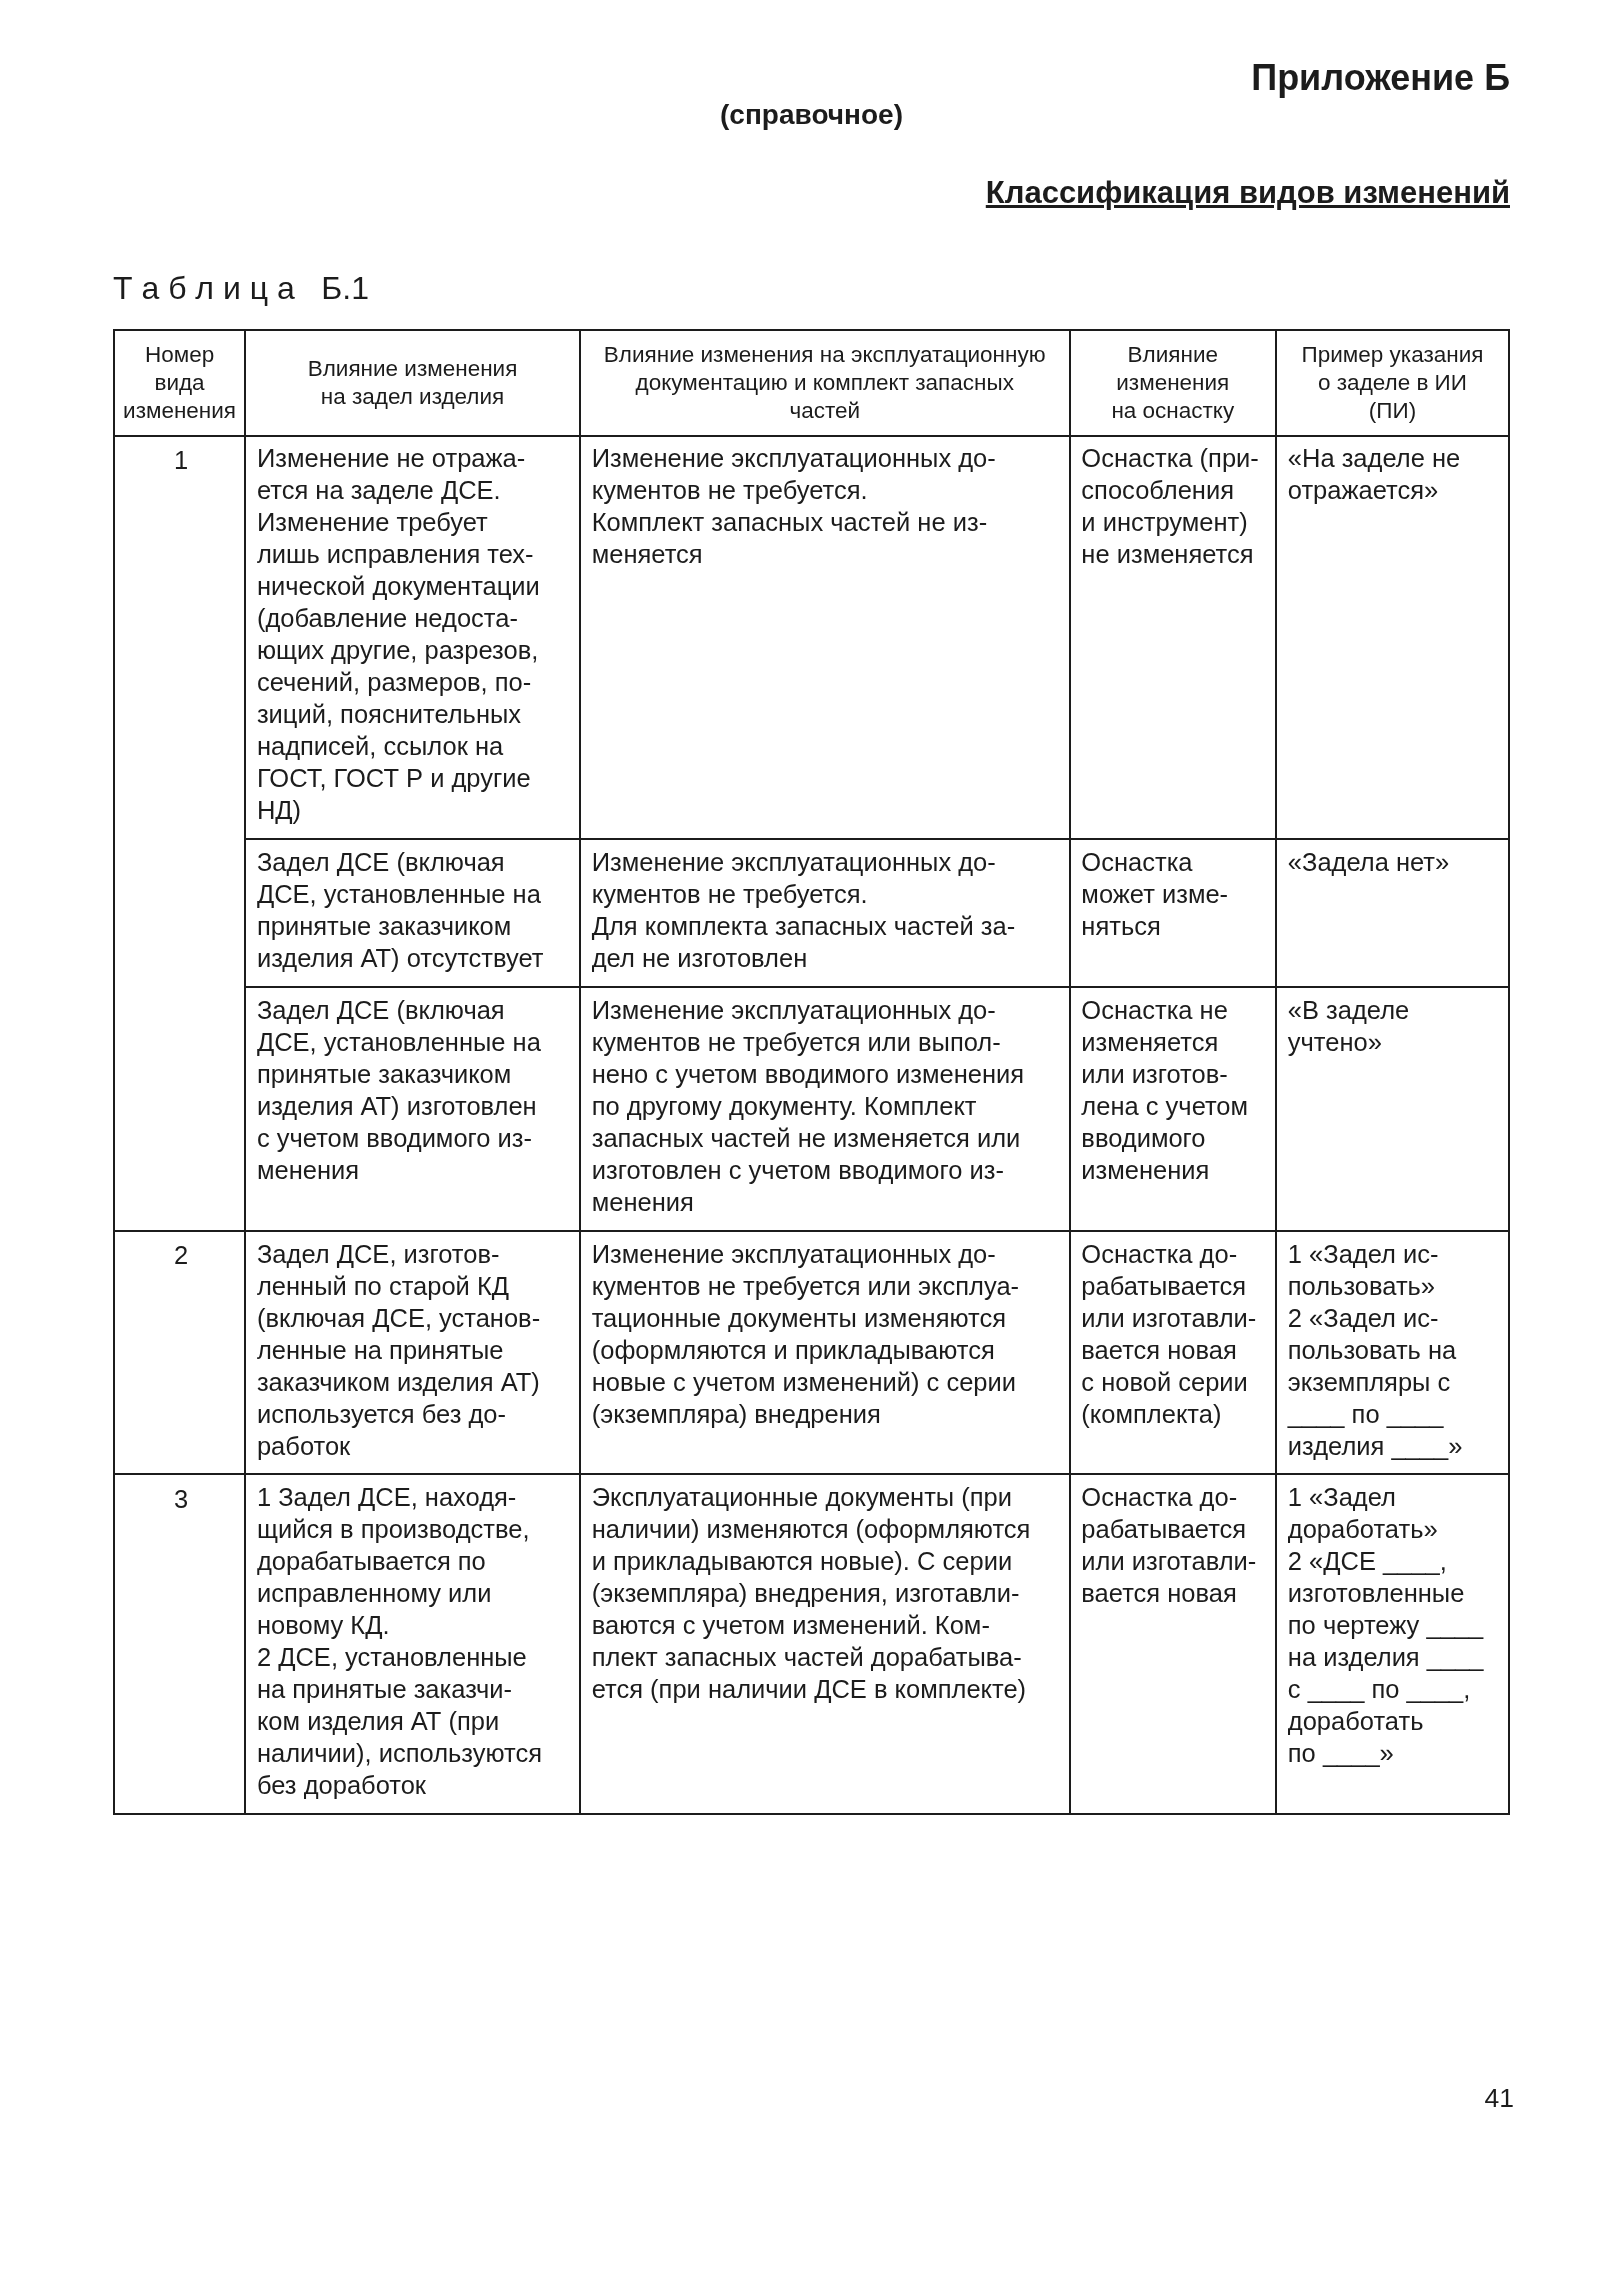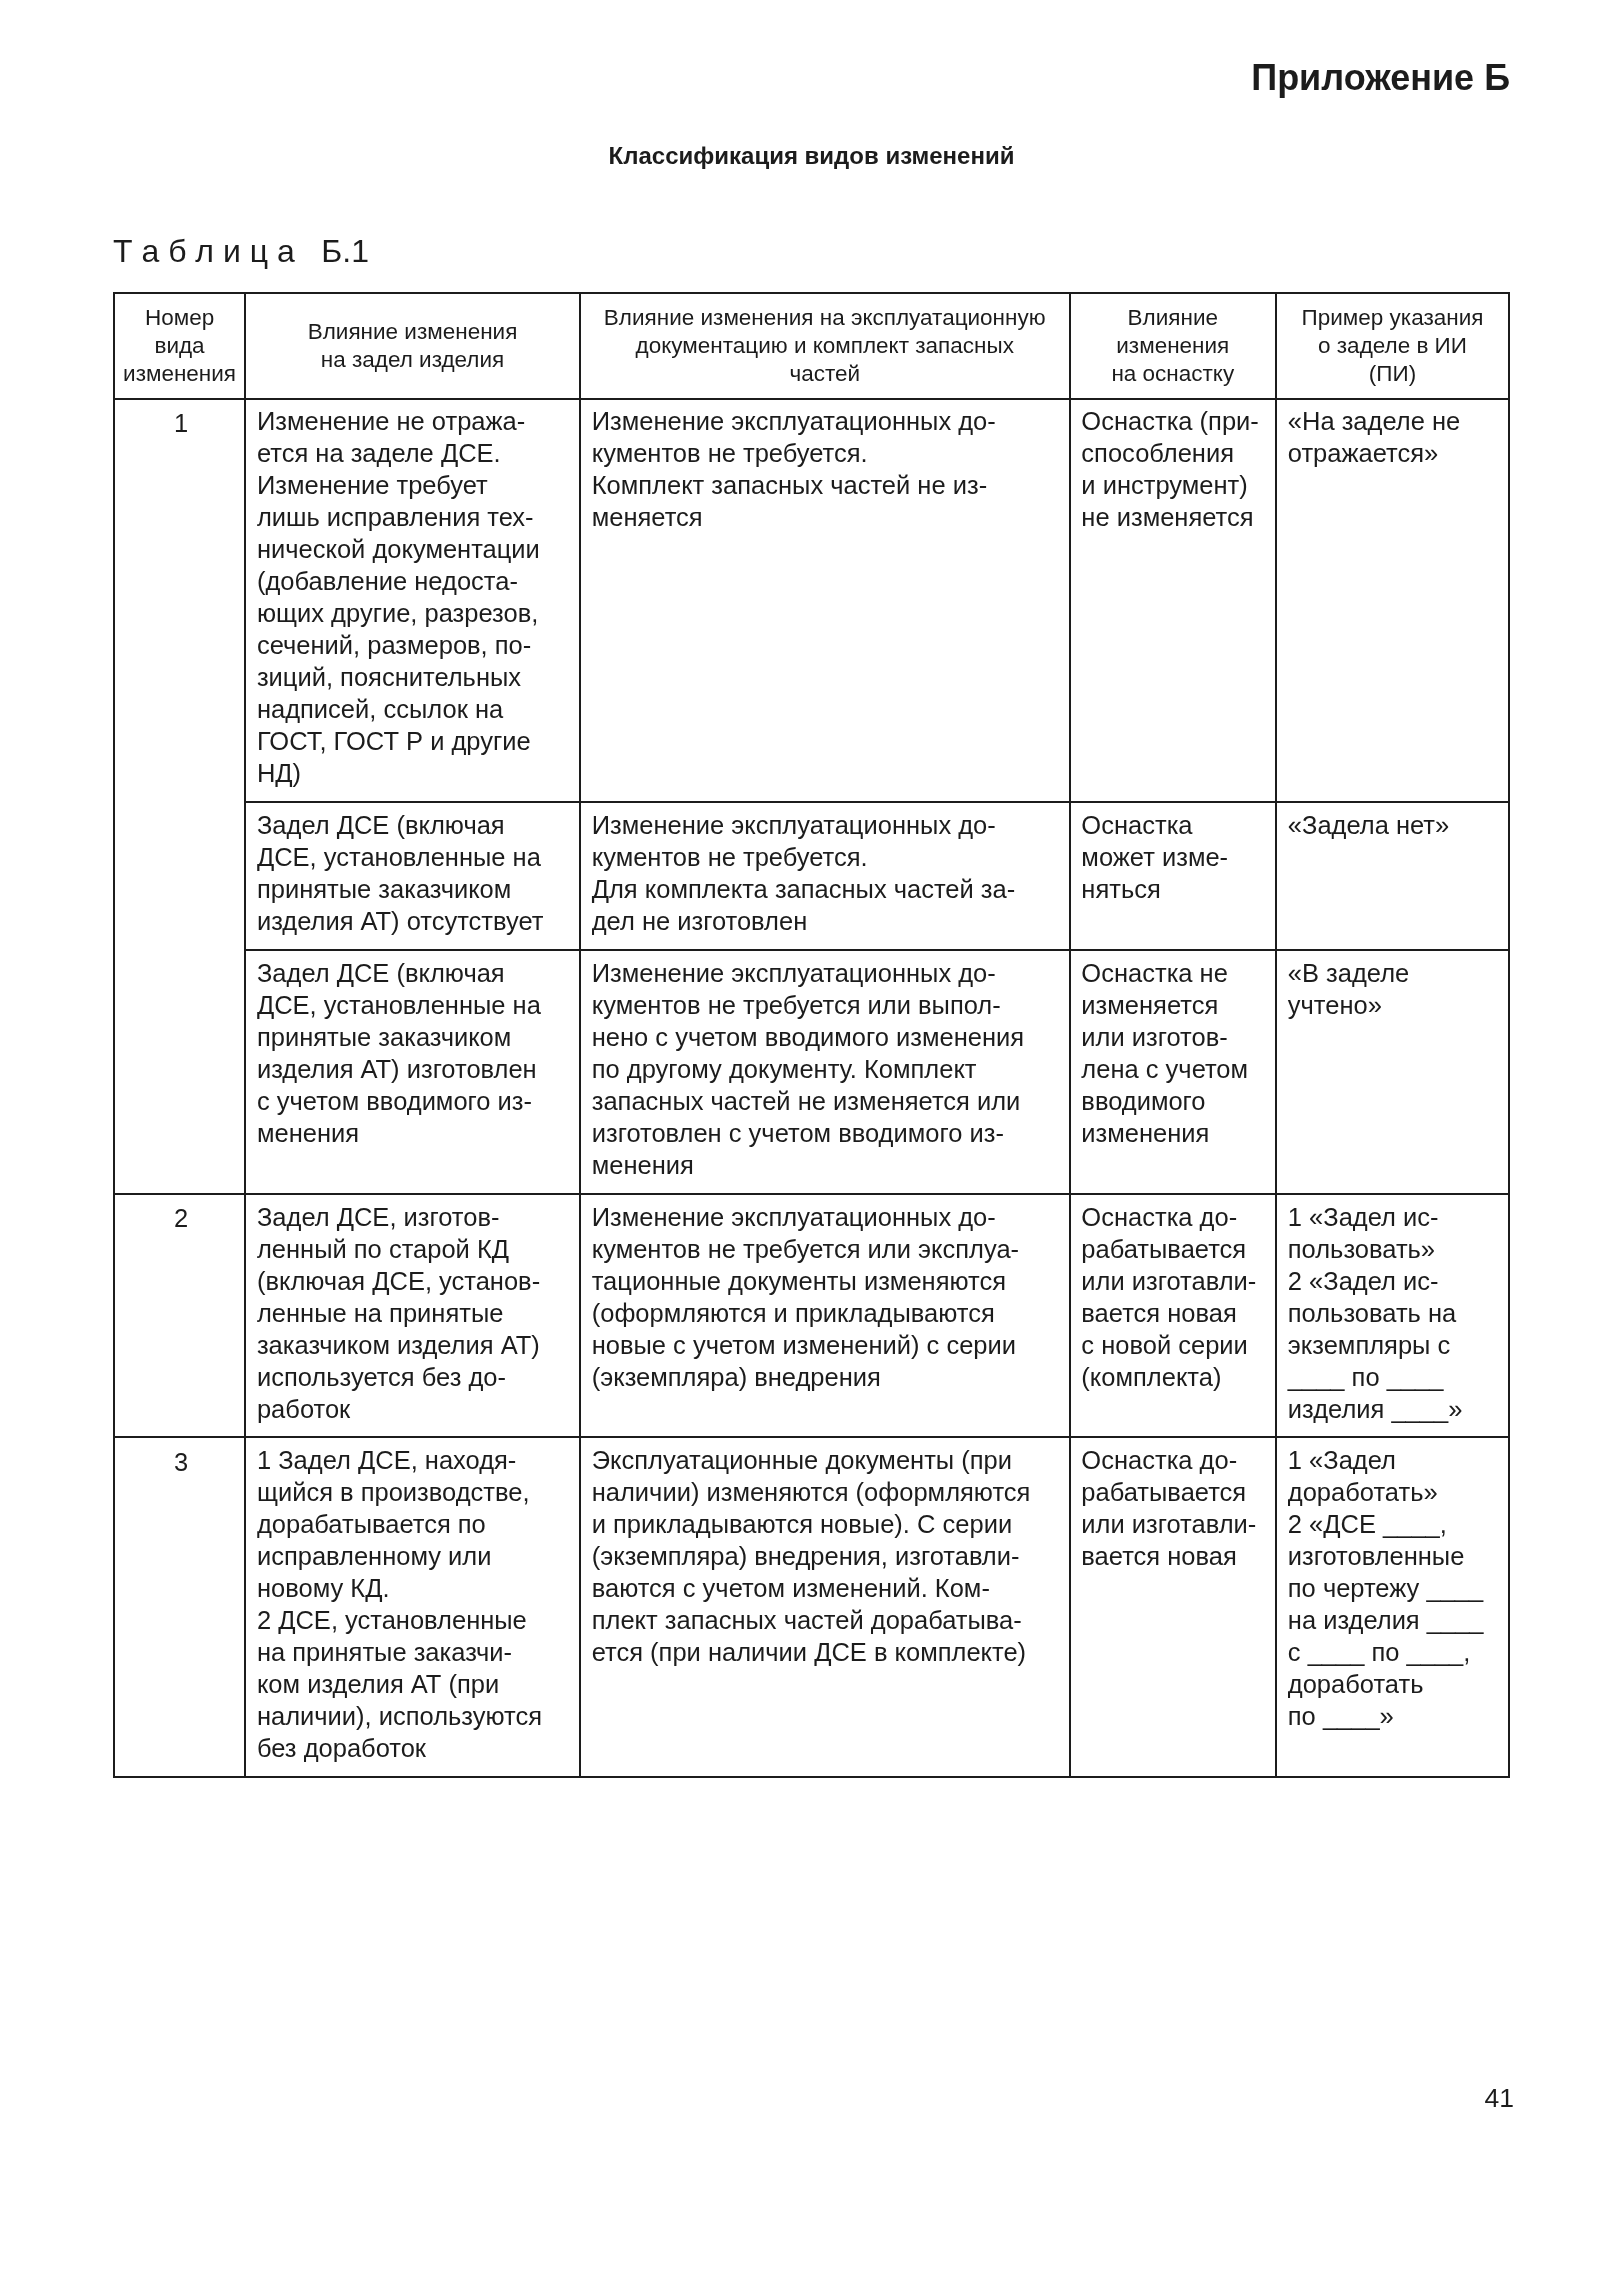--- a/index.html
+++ b/index.html
@@ -35,24 +35,25 @@
     line-height: 37px;
   }
   .appendix-note {
     text-align: center;
     font-size: 28px;
     font-weight: 700;
     line-height: 37px;
   }
   .section-title {
     margin-top: 41px;
-    text-align: center;
-    font-size: 24px;
+    text-align: right;
+    font-size: 31px;
     font-weight: 700;
     line-height: 37px;
+    text-decoration: underline;
   }
   .table-label {
     margin-top: 61px;
     font-size: 32px;
     line-height: 32px;
     white-space: pre;
   }
   table.cls-table {
     width: 100%;
     border-collapse: collapse;
@@ -96,20 +97,21 @@
   }
 </style>
 </head>
 <body>
 
 <div class="page">
   <div class="content">
 
 
     <div class="appendix-title">Приложение Б</div>
+    <div class="appendix-note">(справочное)</div>
 
     <div class="section-title">Классификация видов изменений</div>
 
     <div class="table-label">Т а б л и ц а   Б.1</div>
 
     <table class="cls-table">
       <colgroup>
         <col class="c1">
           <col class="c2">
           <col class="c3">

